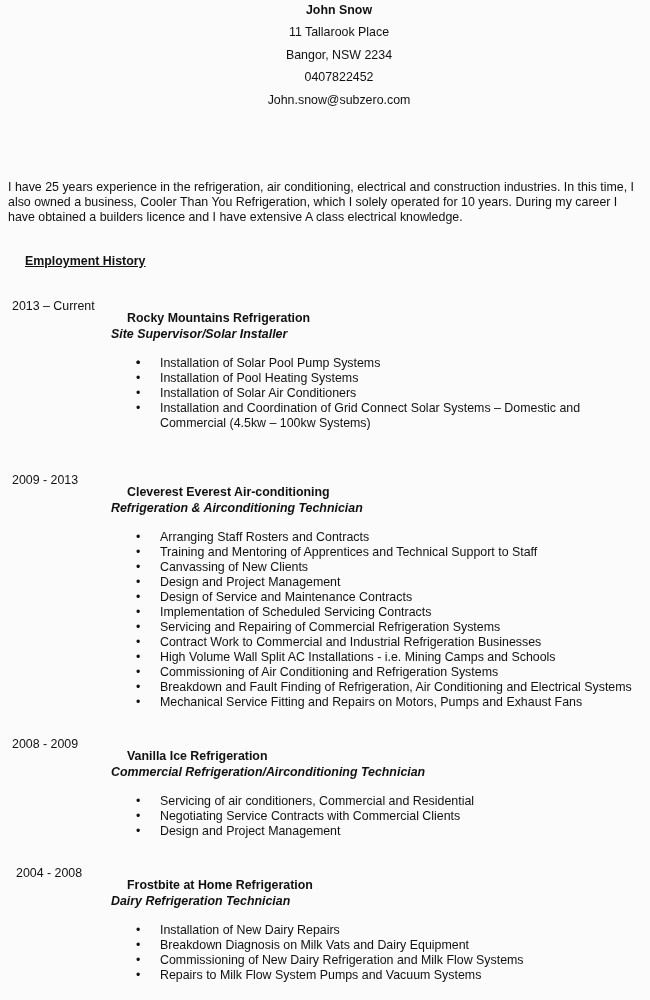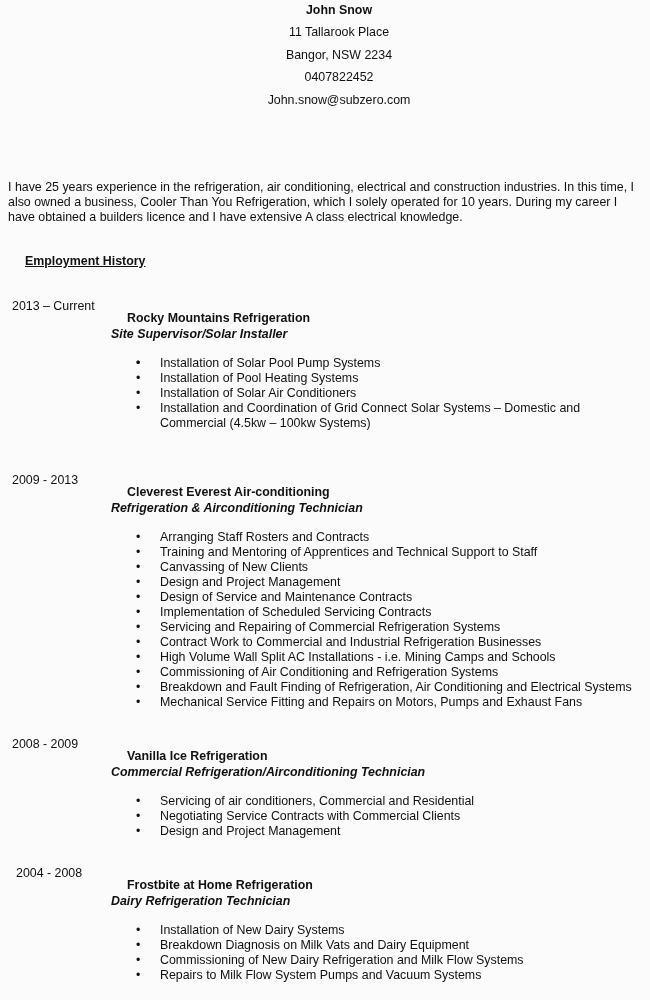--- a/index.html
+++ b/index.html
@@ -85,19 +85,19 @@
         <li><span class="bullet">•</span><span>Servicing of air conditioners, Commercial and Residential</span></li>
         <li><span class="bullet">•</span><span>Negotiating Service Contracts with Commercial Clients</span></li>
         <li><span class="bullet">•</span><span>Design and Project Management</span></li>
       </ul>
     </div>
     <div class="job" style="top: 866px;">
       <div class="date" style="left: 16px;">2004 - 2008</div>
       <div class="company">Frostbite at Home Refrigeration</div>
       <div class="title">Dairy Refrigeration Technician</div>
       <ul>
-        <li><span class="bullet">•</span><span>Installation of New Dairy Systems</span></li>
+        <li><span class="bullet">•</span><span>Installation of New Dairy Repairs</span></li>
         <li><span class="bullet">•</span><span>Breakdown Diagnosis on Milk Vats and Dairy Equipment</span></li>
         <li><span class="bullet">•</span><span>Commissioning of New Dairy Refrigeration and Milk Flow Systems</span></li>
         <li><span class="bullet">•</span><span>Repairs to Milk Flow System Pumps and Vacuum Systems</span></li>
       </ul>
     </div>
   </div>
 
 </body></html>

